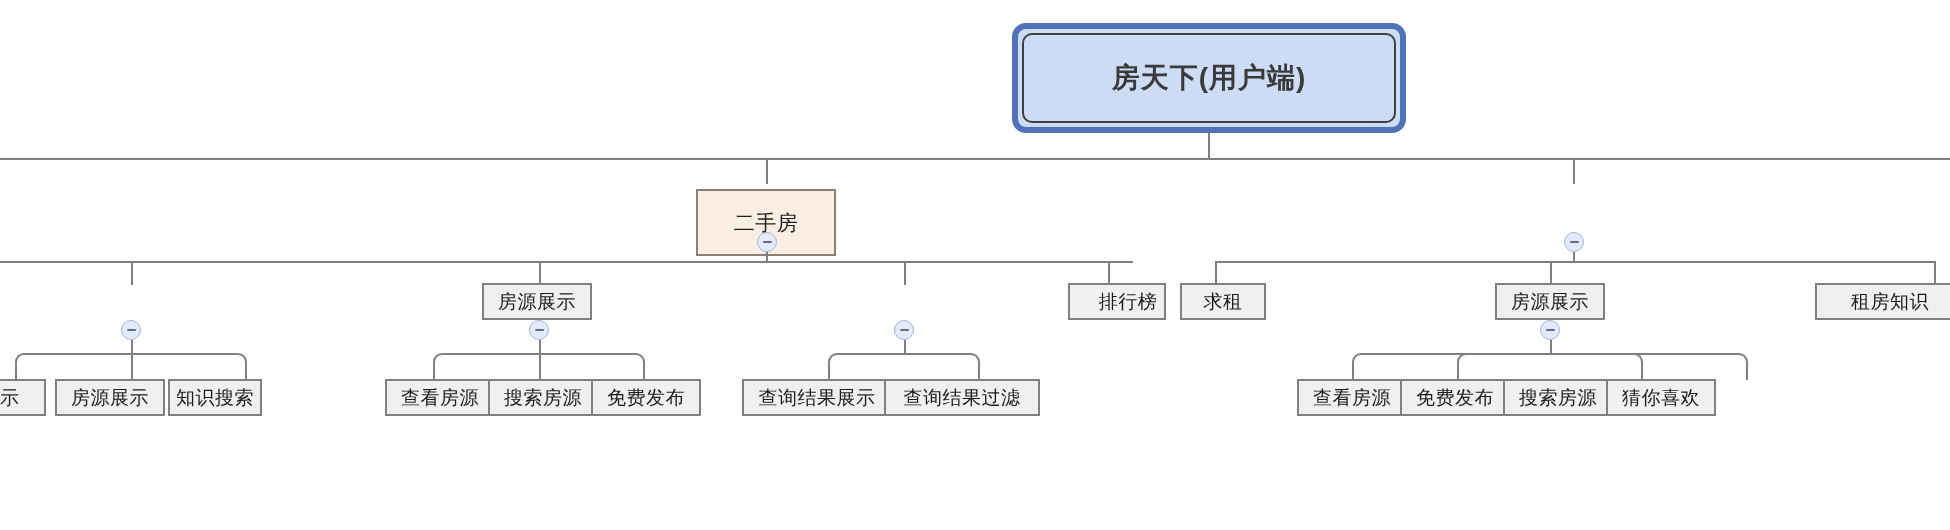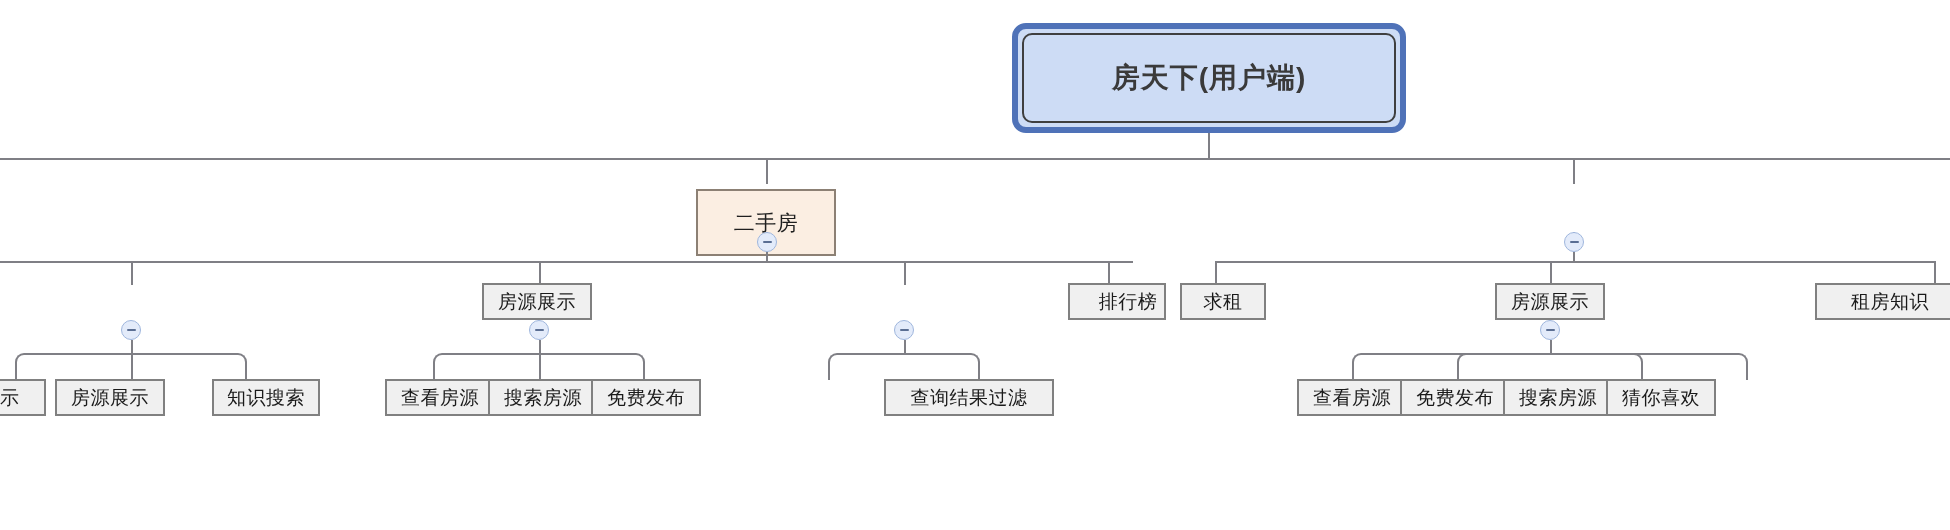--- a/index.html
+++ b/index.html
@@ -139,21 +139,21 @@
   <div class="elbow tl" style="left:15px; top:353px; width:117px; height:27px;"></div>
   <div class="elbow tr" style="left:130px; top:353px; width:117px; height:27px;"></div>
   <div class="edge v" style="left:131px; top:353px; height:27px;"></div>
 
   <div class="node" style="left:-46px; top:379px; width:92px; height:37px;">
     <span>展示</span>
   </div>
   <div class="node" style="left:55px; top:379px; width:110px; height:37px;">
     <span>房源展示</span>
   </div>
-  <div class="node" style="left:168px; top:379px; width:108px; height:37px;margin-left:44px;">
+  <div class="node" style="left:168px; top:379px; width:94px; height:37px;">
     <span>知识搜索</span>
   </div>
 
   <div class="edge v" style="left:539px; top:261px; height:24px;"></div>
   <div class="node" style="left:384px; top:283px; width:110px; height:37px; left:482px;">
     <span>房源展示</span>
   </div>
   <div class="toggle" style="left:529px; top:320px;">
     <span class="bar"></span>
   </div>
@@ -171,21 +171,24 @@
     <span>免费发布</span>
   </div>
 
   <div class="edge v" style="left:904px; top:261px; height:24px;"></div>
   <div class="toggle" style="left:894px; top:320px;">
     <span class="bar"></span>
   </div>
   <div class="edge v" style="left:904px; top:340px; height:14px;"></div>
   <div class="elbow tl" style="left:828px; top:353px; width:77px; height:27px;"></div>
   <div class="elbow tr" style="left:903px; top:353px; width:77px; height:27px;"></div>
-  <div class="node" style="left:884px; top:379px; width:170px; height:37px;">
+  <div class="node" style="left:742px; top:379px; width:150px; height:37px;">
+    <span>查询结果展示</span>
+  </div>
+  <div class="node" style="left:884px; top:379px; width:156px; height:37px;">
     <span>查询结果过滤</span>
   </div>
 
   <div class="edge v" style="left:1108px; top:261px; height:24px;"></div>
   <div class="node" style="left:1070px; top:283px; width:98px; height:37px; left:1068px;padding-left:22px;">
     <span>排行榜</span>
   </div>
 
   <div class="edge h" style="left:1215px; top:261px; width:720px;"></div>
 

